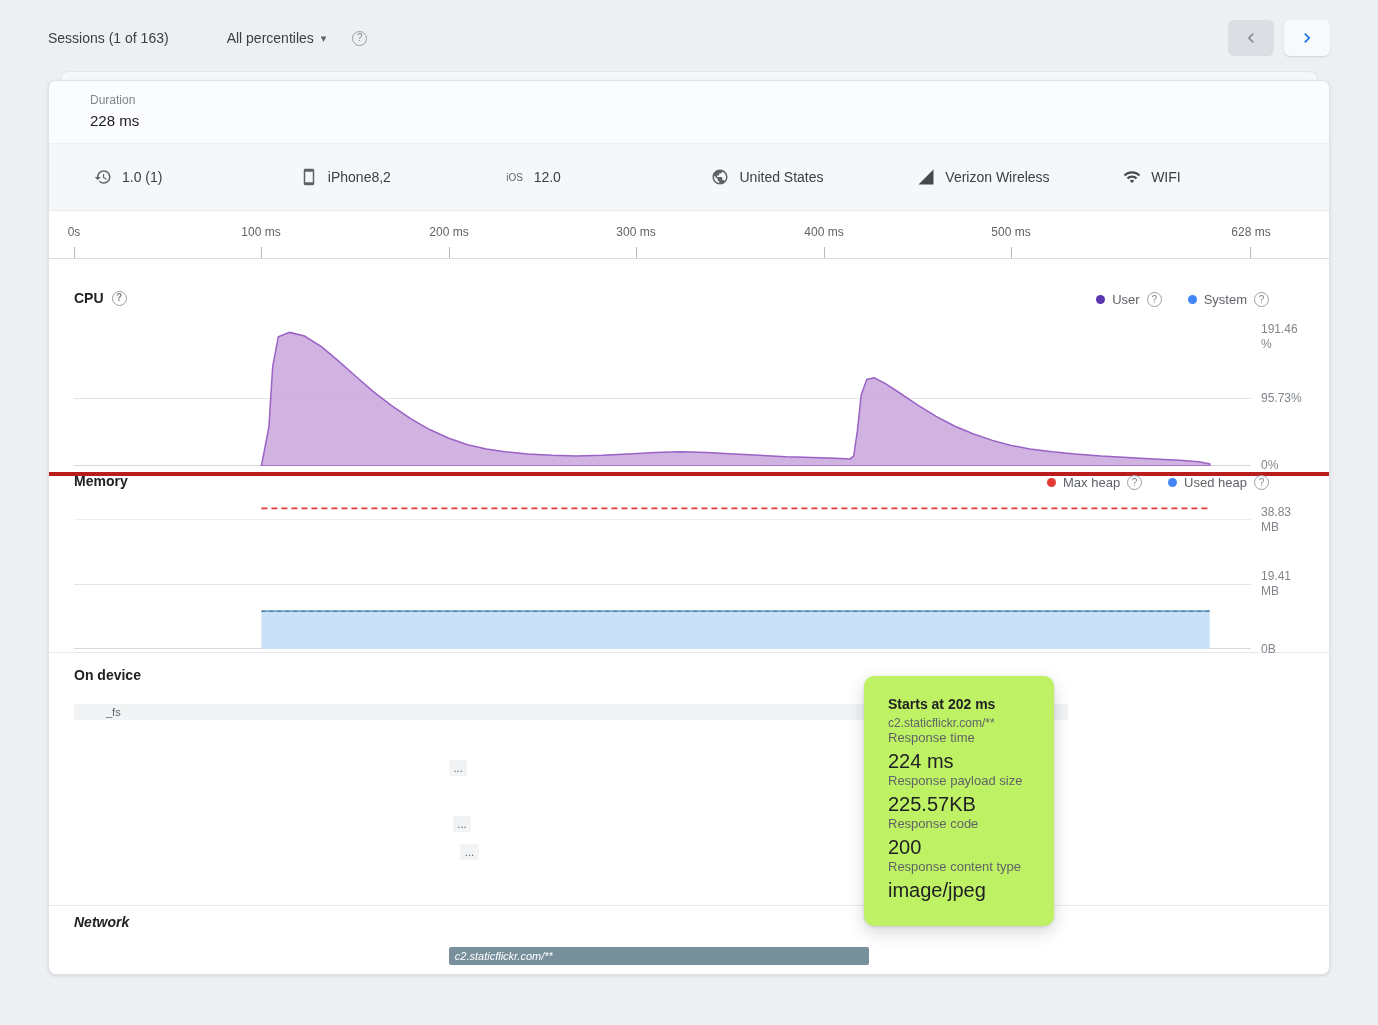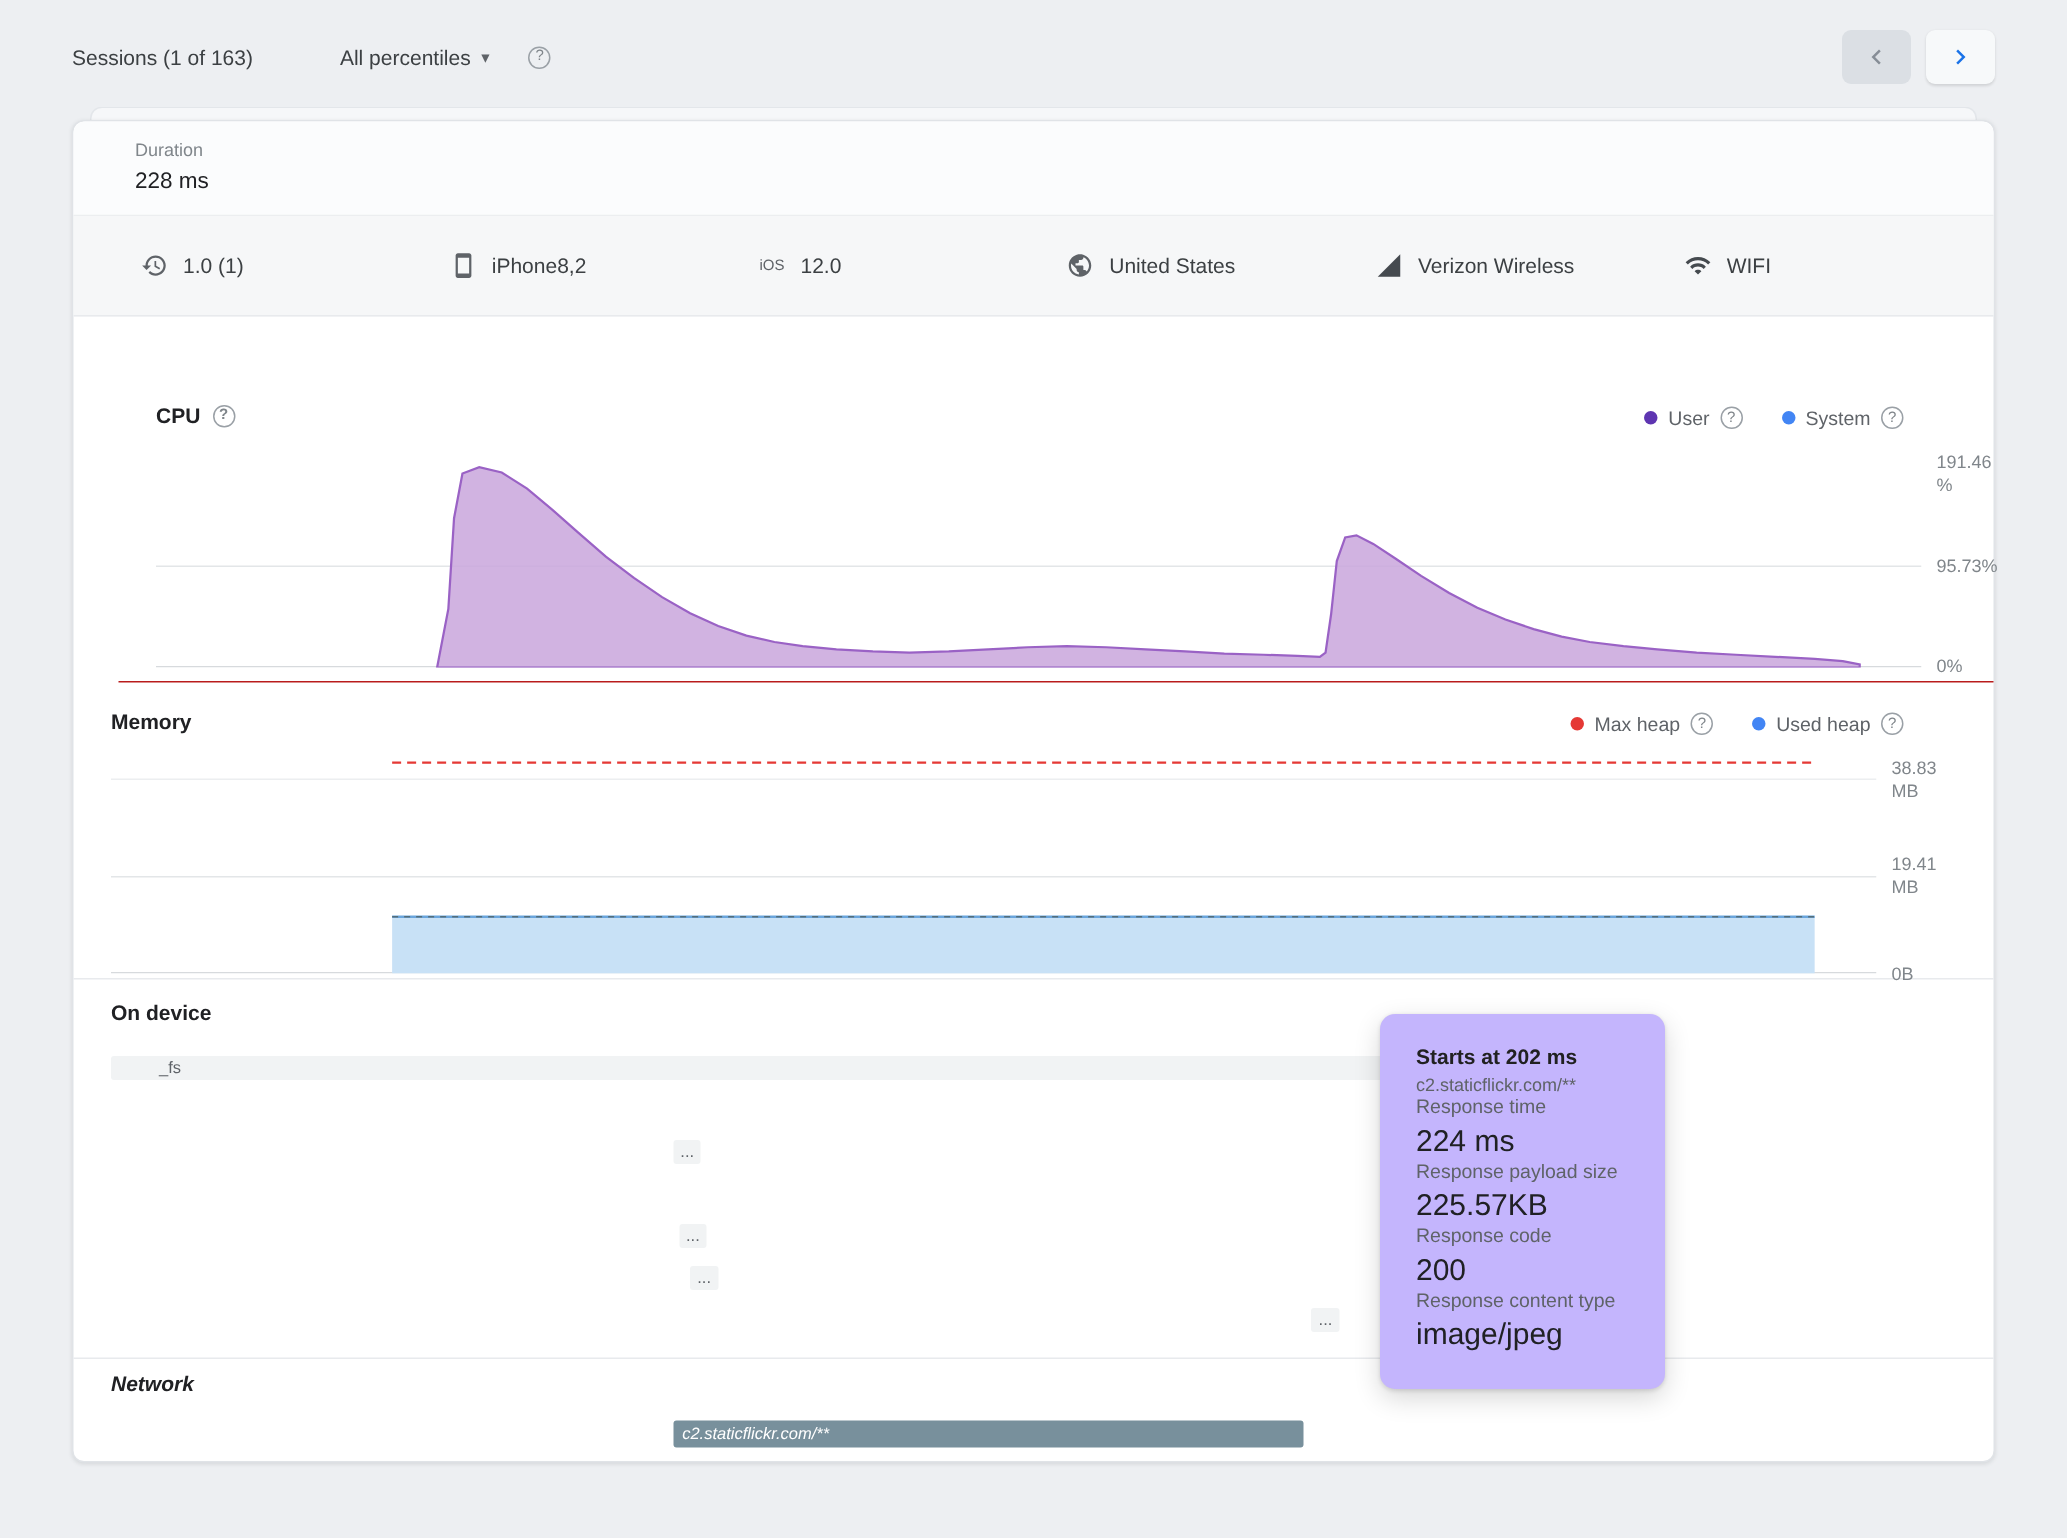--- a/index.html
+++ b/index.html
@@ -53,21 +53,21 @@
   .dev-item svg { flex: 0 0 auto; }
   .os-glyph { font-size: 10px; color: #5f6368; width: 18px; text-align: center; }
 
   
   .sec-ruler { top: 130px; height: 48px; border-bottom: 1px solid #dadce0; }
   .tick-label { position: absolute; top: 14px; transform: translateX(-50%);
                 font-size: 12px; color: #5f6368; white-space: nowrap; }
   .tick-mark { position: absolute; bottom: 0; width: 1px; height: 11px; background: #b6bbc1; }
 
   
-  .sec-cpu { top: 174px; height: 200px; border-bottom: 1px solid #b91c1c; margin-left: 30px; }
+  .sec-cpu { top: 195px; height: 200px; border-bottom: 4px solid #b91c1c; }
   .sec-memory { top: 378px; height: 194px; border-bottom: 1px solid #e8eaed; }
   .sec-ondevice { top: 572px; height: 253px; border-bottom: 1px solid #e8eaed; }
   .sec-network { top: 825px; height: 70px; font-style: italic; }
 
   .sec-title { position: absolute; left: 25px; top: 14px; font-size: 14px; font-weight: bold;
                color: #202124; display: inline-flex; align-items: center; gap: 8px; }
   .legend { position: absolute; right: 60px; top: 16px; display: flex; align-items: center; gap: 7px; }
   .legend .gap { width: 12px; }
   .ldot { width: 9px; height: 9px; border-radius: 50%; display: inline-block; }
   .ltext { font-size: 13px; color: #5f6368; }
@@ -78,22 +78,22 @@
   
   .bar { position: absolute; height: 16px; border-radius: 2px; font-size: 11px;
          line-height: 16px; white-space: nowrap; cursor: pointer; }
   .bar-gray { background: #f1f3f4; color: #5f6368; padding-left: 6px; }
   .bar-dots { background: #f1f3f4; color: #5f6368; text-align: center; }
   .bar-orange { background: repeating-linear-gradient(45deg, #fcecc9 0px, #fcecc9 4px, #f5d187 4px, #f5d187 7px);
                 border: 1px solid #ecca85; color: #8d6708; padding-left: 5px; line-height: 14px; }
   .bar-network { background: #78909c; color: #ffffff; padding-left: 6px; height: 18px; line-height: 18px; }
 
   
-  .tooltip { position: absolute; left: 920px; top: 676px; width: 190px;
-             background: #c4b5fd; border-radius: 10px; padding: 20px 24px 24px;
+  .tooltip { position: absolute; left: 864px; top: 676px; width: 190px;
+             background: #bef264; border-radius: 10px; padding: 20px 24px 24px;
              box-shadow: 0 1px 3px rgba(0,0,0,.12), 0 6px 18px rgba(0,0,0,.16); z-index: 20; }
   .tt-title { font-size: 14px; font-weight: bold; color: #212121; }
   .tt-sub { font-size: 12px; color: #5f6368; margin-top: 4px; }
   .tt-label { font-size: 13px; color: #5f6368; }
   .tt-value { font-size: 20px; color: #202124; margin-top: 5px; }
 </style>
 </head>
 <body>
 
 <div class="topbar">
@@ -157,20 +157,36 @@
       <span>Verizon Wireless</span>
     </div>
     <div class="dev-item">
       <svg width="18" height="18" viewBox="0 0 24 24" fill="#454a4f">
           <path d="M1 9l2 2c4.97-4.97 13.03-4.97 18 0l2-2C16.93 2.93 7.07 2.93 1 9zm8 8l3 3 3-3c-1.65-1.66-4.34-1.66-6 0zm-4-4l2 2c2.76-2.76 7.24-2.76 10 0l2-2C15.14 9.14 8.87 9.14 5 13z"></path>
         </svg>
       <span>WIFI</span>
     </div>
   </div>
 
+  <div class="sec sec-ruler">
+    <span class="tick-label" style="left:25px">0s</span>
+    <span class="tick-label" style="left:212px">100 ms</span>
+    <span class="tick-label" style="left:400px">200 ms</span>
+    <span class="tick-label" style="left:587px">300 ms</span>
+    <span class="tick-label" style="left:775px">400 ms</span>
+    <span class="tick-label" style="left:962px">500 ms</span>
+    <span class="tick-label" style="left:1202px">628 ms</span>
+    <i class="tick-mark" style="left:25px"></i>
+    <i class="tick-mark" style="left:212px"></i>
+    <i class="tick-mark" style="left:400px"></i>
+    <i class="tick-mark" style="left:587px"></i>
+    <i class="tick-mark" style="left:775px"></i>
+    <i class="tick-mark" style="left:962px"></i>
+    <i class="tick-mark" style="left:1201px"></i>
+  </div>
 
   <div class="sec sec-cpu">
     <div class="sec-title">
       <span>CPU</span>
       <span class="qhelp">?</span>
     </div>
     <div class="legend">
       <span class="ldot" style="background:#5e35b1"></span>
       <span class="ltext">User</span>
       <span class="qhelp">?</span>

